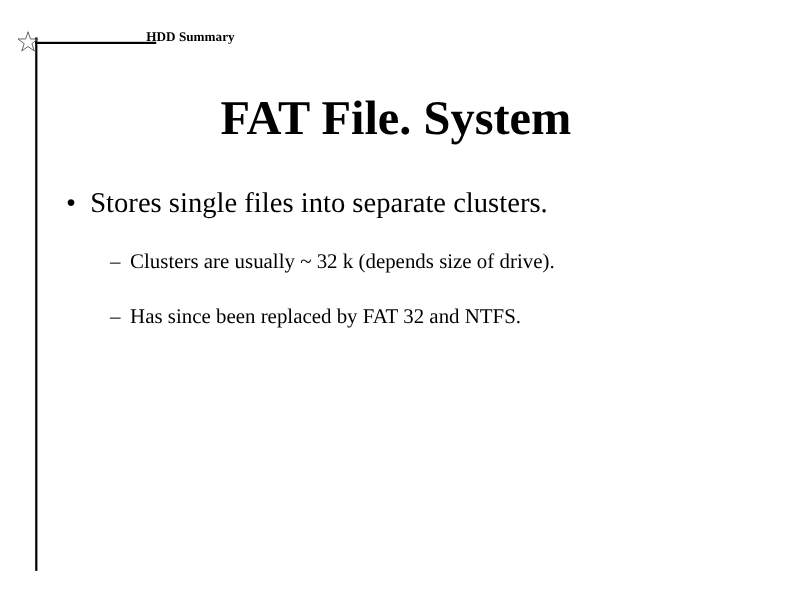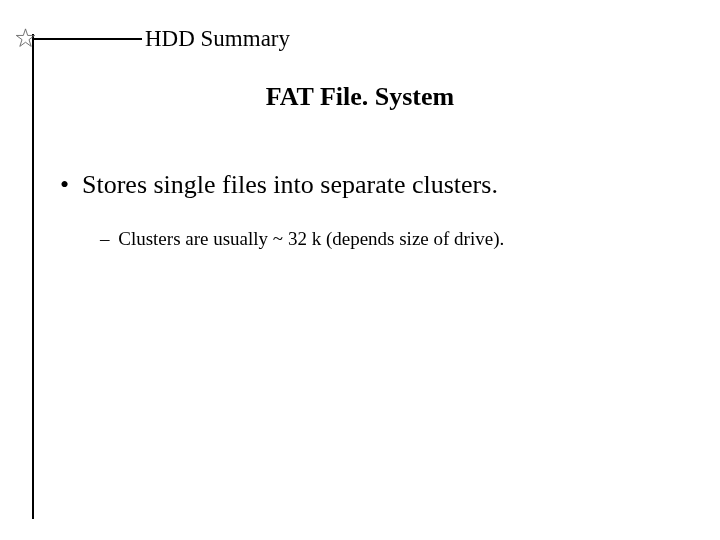--- a/index.html
+++ b/index.html
@@ -44,32 +44,32 @@
   }
   .hline {
     position: absolute;
     left: 17px;
     top: 8px;
     width: 110px;
     border-top: 2px solid #000;
   }
   .header-label {
     position: absolute;
-    left: 130px;
+    left: 118px;
     top: -4px;
-    font-size: 23px;
-    font-weight: normal;
+    font-size: 12px;
+    font-weight: bold;
   }
   .title {
     position: absolute;
     top: 82px;
     left: 0;
     width: 720px;
     text-align: center;
-    font-size: 26px;
+    font-size: 44px;
     font-weight: bold;
   }
   .content {
     position: absolute;
     top: 158px;
     left: 60px;
     right: 30px;
   }
   .lvl1 {
     font-size: 26px;
@@ -111,15 +111,19 @@
   <div class="title">FAT File. System</div>
 
   <div class="content">
     <div class="lvl1">
       <span class="bullet-dot">•</span><span>Stores single files into separate clusters.</span>
     </div>
     <div class="lvl2">
       <span class="dash">–</span>
       <span>Clusters are usually ~ 32 k (depends size of drive).</span>
     </div>
+    <div class="lvl2">
+      <span class="dash">–</span>
+      <span>Has since been replaced by FAT 32 and NTFS.</span>
+    </div>
   </div>
 
 </div>
 
 </body></html>

